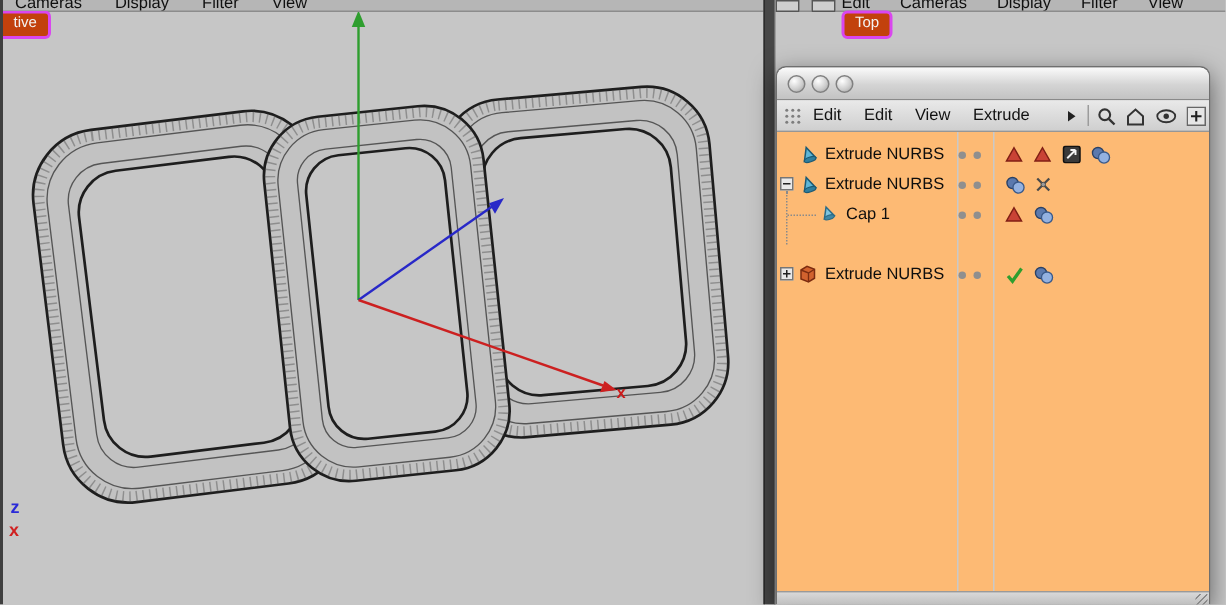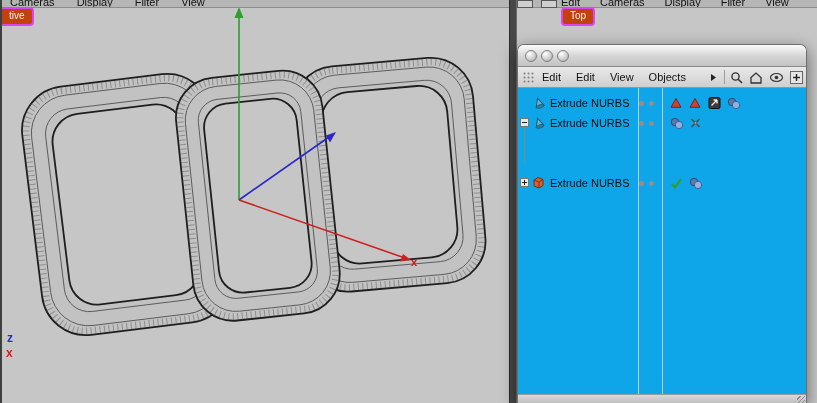--- a/index.html
+++ b/index.html
@@ -57,21 +57,21 @@
   .menubar { position:relative; height:21px; display:flex; align-items:center;
     background:linear-gradient(#e9e9e9,#cfcfcf); border-bottom:1px solid #969696;
     font-size:11px; color:#111; }
   .drag-grid { width:14px; height:14px; margin:0 6px 0 4px; flex:0 0 auto; }
   .pal-menu { display:flex; gap:15px; }
   .overflow-arrow { margin-left:24px; display:flex; }
   .tool-sep { width:1px; height:14px; background:#9c9c9c; margin:0 5px 0 7px; }
   .tools { display:flex; gap:6px; align-items:center; }
   .tool-icon { display:flex; }
 
-  .list { position:relative; height:306px; background:#0ea5e9; overflow:hidden; }
+  .list { position:relative; height:306px; background:#fdba74; overflow:hidden; }
   .divider { position:absolute; top:0; bottom:0; width:1px; background:#c9c9c9; }
   .d1{left:120px;} .d2{left:144px;}
 
   .row { position:absolute; left:0; width:100%; height:20px; }
   .expander { position:absolute; left:2px; top:5px; width:9px; height:9px;
     background:#e9e9e9; border:1px solid #767676; }
   .expander::before { content:""; position:absolute; left:1px; right:1px; top:3px;
     height:1px; background:#222; }
   .expander.plus::after { content:""; position:absolute; top:1px; bottom:1px;
     left:3px; width:1px; background:#222; }
@@ -186,21 +186,21 @@
         <circle cx="2.5" cy="11.5" r="1"></circle>
             <circle cx="6.5" cy="11.5" r="1"></circle>
             <circle cx="10.5" cy="11.5" r="1"></circle>
       </g>
         </svg>
     </span>
     <span class="pal-menu" id="palette-menu">
         <span class="menu-item">Edit</span>
         <span class="menu-item">Edit</span>
         <span class="menu-item">View</span>
-        <span class="menu-item">Objects</span>
+        <span class="menu-item">Extrude</span>
       </span>
     <span class="overflow-arrow">
       <svg width="7" height="9">
           <path d="M1 1 L6 4.5 L1 8 Z" fill="#222"></path>
         </svg>
     </span>
     <span class="tool-sep"></span>
     <span class="tools" id="palette-tools">
         <span class="tool-icon">
           <svg width="13" height="13">
@@ -287,20 +287,45 @@
             <circle cx="9" cy="8" r="3.7" fill="#93b1e0" stroke="#3a5a8a" stroke-width="0.9"></circle>
           </svg>
         </span>
         <span class="tag" style="left: 171px;">
           <svg width="13" height="12">
             <path d="M2.5 2 L10.5 10 M10.5 2 L2.5 10" stroke="#4a4a4a" stroke-width="1.5"></path>
             <circle cx="6.5" cy="6" r="1.5" fill="#9a9a9a" stroke="#4a4a4a" stroke-width="0.6"></circle>
           </svg>
         </span>
       </div>
+      <div class="row" style="top: 45px;">
+        <div class="stub"></div>
+        <span class="obj-icon" style="left: 28px;">
+          <svg width="12" height="12" viewBox="0 0 12 12">
+            <g transform="rotate(-18 6 6)">
+              <path d="M2.5 9 L6 1.8 L9.5 9 Z" fill="#7ec4de" stroke="#2a6a86" stroke-width="1"></path>
+              <ellipse cx="6" cy="9" rx="3.4" ry="1.4" fill="#3f88a6" stroke="#2a6a86" stroke-width="0.8"></ellipse>
+            </g>
+          </svg>
+        </span>
+        <span class="obj-label" style="left: 46px;">Cap 1</span>
+        <span class="dot" style="left: 121px;"></span>
+        <span class="dot" style="left: 131px;"></span>
+        <span class="tag" style="left: 152px;">
+          <svg width="12" height="12">
+            <path d="M6 1.5 L11 10.3 L1 10.3 Z" fill="#c94335" stroke="#801f15" stroke-width="1"></path>
+          </svg>
+        </span>
+        <span class="tag" style="left: 171px;">
+          <svg width="14" height="13">
+            <circle cx="5" cy="5" r="3.7" fill="#5b79ad" stroke="#2a4165" stroke-width="0.9"></circle>
+            <circle cx="9" cy="8" r="3.7" fill="#93b1e0" stroke="#3a5a8a" stroke-width="0.9"></circle>
+          </svg>
+        </span>
+      </div>
       <div class="row" style="top: 85px;">
         <div class="expander plus"></div>
         <span class="obj-icon" style="left: 14px;">
           <svg width="13" height="13" viewBox="0 0 13 13">
             <path d="M2 4 L6 1.5 L11 3.5 L11 9.5 L7 12 L2 10 Z" fill="#d2622e" stroke="#7c2c10" stroke-width="1"></path>
             <path d="M2 4 L7 6 L11 3.5 M7 6 L7 12" fill="none" stroke="#7c2c10" stroke-width="0.9"></path>
           </svg>
         </span>
         <span class="obj-label" style="left: 32px;">Extrude NURBS</span>
         <span class="dot" style="left: 121px;"></span>

